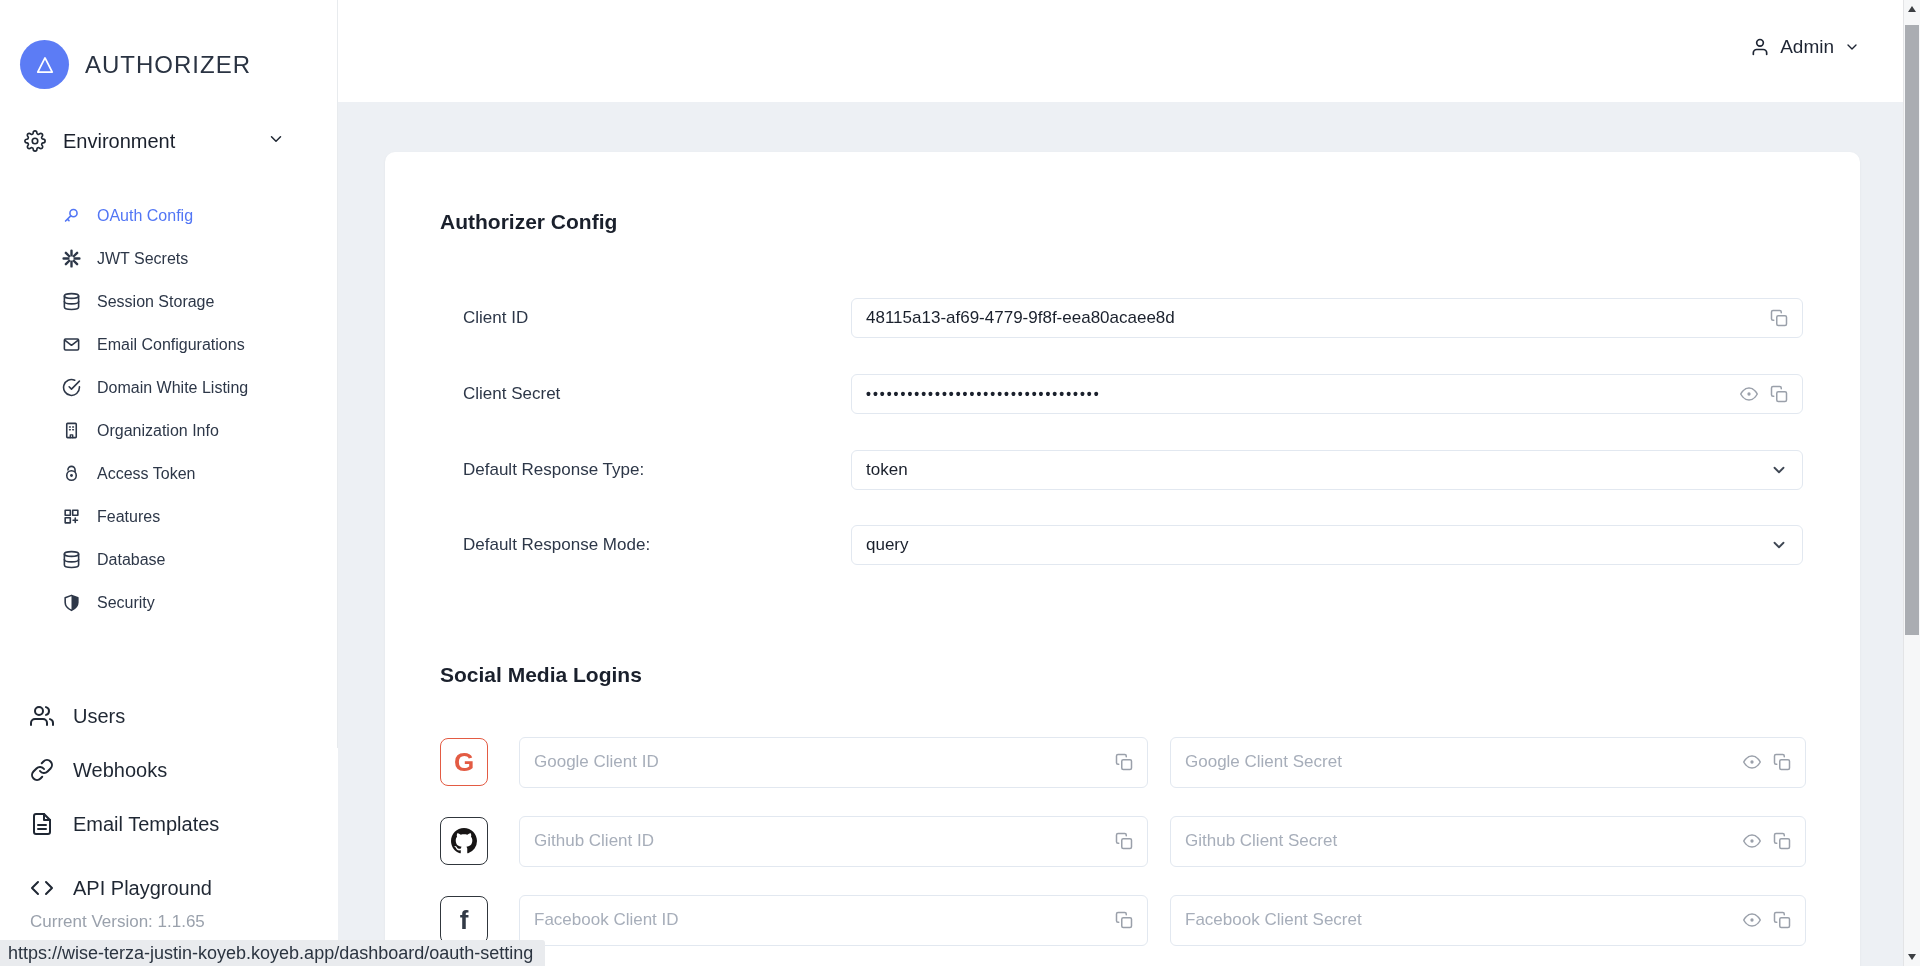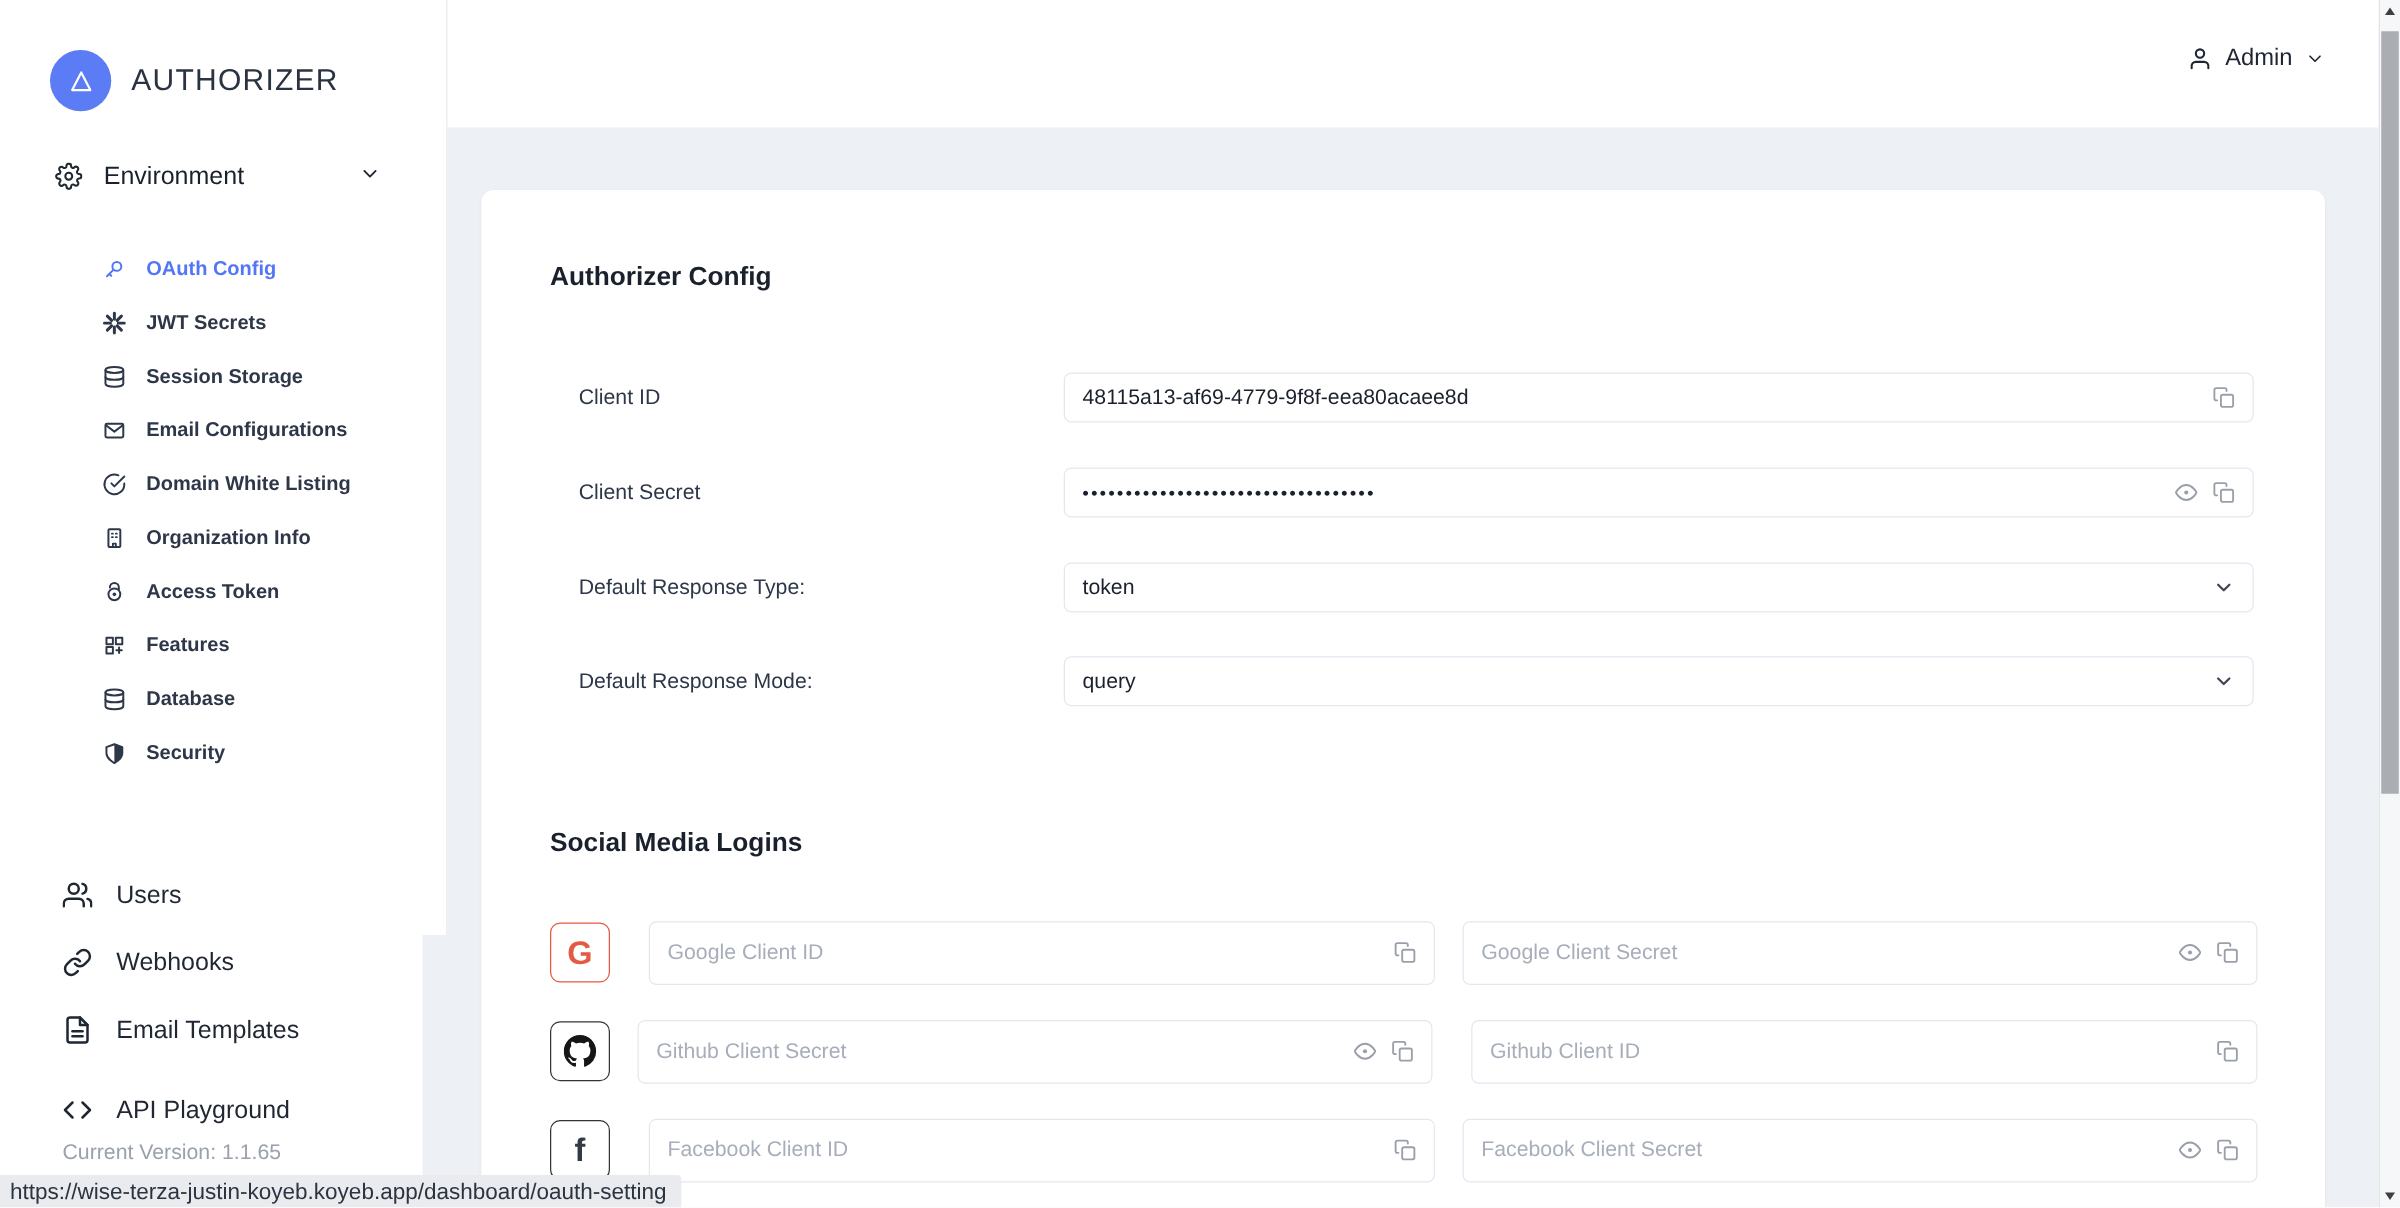--- a/index.html
+++ b/index.html
@@ -2,33 +2,33 @@
 <html><head>
 <meta charset="utf-8">
 <style>
   * { margin:0; padding:0; box-sizing:border-box; }
   html,body { width:1920px; height:966px; overflow:hidden; background:#fff;
     font-family:"Liberation Sans", sans-serif; }
   .app { position:relative; width:1920px; height:966px; }
 
   
   .sidebar { position:absolute; left:0; top:0; width:338px; height:748px;
-    background:#fff; border-right:1px solid #e8ebee; z-index:5;margin-left:20px; }
+    background:#fff; border-right:1px solid #e8ebee; z-index:5; }
   .logo-row { position:absolute; left:20px; top:40px; display:flex; align-items:center; gap:16px; cursor:pointer; }
   .logo-circle { width:49px; height:49px; border-radius:50%; background:#5c7cf5;
     display:flex; align-items:center; justify-content:center; }
   .brand-text { font-size:24px; font-weight:500; letter-spacing:1px; color:#2a3342; }
 
   .env-row { position:absolute; left:24px; right:52px; top:130px; display:flex; cursor:pointer; }
   .env-row .lbl { margin-left:17px; font-size:20px; color:#1a202c; }
   .env-row .chev { margin-left:auto; color:#1f2733; }
 
   .subnav { position:absolute; left:0; right:0; top:194px; }
   .subitem { height:43px; display:flex; align-items:center; padding-left:62px; gap:16px;
-    font-size:16px; color:#2d3748; cursor:pointer;font-weight:bold; }
+    font-size:16px; color:#2d3748; cursor:pointer; }
   .subitem .sic { display:flex; color:#2d3748; }
   .subitem.active, .subitem.active .sic { color:#5276f5; }
 
   .mainnav { position:absolute; left:0; right:0; top:689px; }
   .mainitem { height:54px; display:flex; align-items:center; padding-left:30px; gap:19px;
     font-size:20px; color:#1f2733; cursor:pointer; }
   .mainitem:last-child { margin-top:10px; }
   .mainitem .mic { display:flex; color:#1f2733; }
 
   .version { position:absolute; left:30px; top:912px; font-size:17px; color:#9aa1ac; }
@@ -372,47 +372,47 @@
           </span>
         </div>
       </div>
 
       <div class="prow" style="top:665px">
         <div class="pbox">
           <svg width="26" height="26" viewBox="0 0 16 16">
               <path fill="#171515" d="M8 0C3.58 0 0 3.58 0 8c0 3.54 2.29 6.53 5.47 7.59.4.07.55-.17.55-.38 0-.19-.01-.82-.01-1.49-2.01.37-2.53-.49-2.69-.94-.09-.23-.48-.94-.82-1.13-.28-.15-.68-.52-.01-.53.63-.01 1.08.58 1.23.82.72 1.21 1.87.87 2.33.66.07-.52.28-.87.51-1.07-1.78-.2-3.64-.89-3.64-3.95 0-.87.31-1.59.82-2.15-.08-.2-.36-1.02.08-2.12 0 0 .67-.21 2.2.82.64-.18 1.32-.27 2-.27s1.36.09 2 .27c1.53-1.04 2.2-.82 2.2-.82.44 1.1.16 1.92.08 2.12.51.56.82 1.27.82 2.15 0 3.07-1.87 3.75-3.65 3.95.29.25.54.73.54 1.48 0 1.07-.01 1.93-.01 2.2 0 .21.15.46.55.38A8.01 8.01 0 0 0 16 8c0-4.42-3.58-8-8-8z"></path>
             </svg>
         </div>
+        <div class="pinput idw">
+          <input type="text" placeholder="Github Client ID" style="">
+          <span class="ficons">
+              <span class="g-ic">
+                <svg class="ic" width="18" height="18" viewBox="0 0 24 24">
+                  <rect x="9" y="9" width="13" height="13" rx="2"></rect>
+                  <path d="M5 15H4a2 2 0 0 1-2-2V4a2 2 0 0 1 2-2h9a2 2 0 0 1 2 2v1"></path>
+                </svg>
+              </span>
+            </span>
+        </div>
         <div class="pinput secw">
           <input type="text" placeholder="Github Client Secret" style="">
           <span class="ficons">
             <span class="g-ic">
                 <svg class="ic" width="18" height="18" viewBox="0 0 24 24">
                   <path d="M1 12s4-8 11-8 11 8 11 8-4 8-11 8-11-8-11-8z"></path>
                   <circle cx="12" cy="12" r="2.2" fill="currentColor" stroke="none"></circle>
                 </svg>
               </span>
             <span class="g-ic">
                 <svg class="ic" width="18" height="18" viewBox="0 0 24 24">
                   <rect x="9" y="9" width="13" height="13" rx="2"></rect>
                   <path d="M5 15H4a2 2 0 0 1-2-2V4a2 2 0 0 1 2-2h9a2 2 0 0 1 2 2v1"></path>
                 </svg>
               </span>
           </span>
-        </div>
-        <div class="pinput idw">
-          <input type="text" placeholder="Github Client ID" style="">
-          <span class="ficons">
-              <span class="g-ic">
-                <svg class="ic" width="18" height="18" viewBox="0 0 24 24">
-                  <rect x="9" y="9" width="13" height="13" rx="2"></rect>
-                  <path d="M5 15H4a2 2 0 0 1-2-2V4a2 2 0 0 1 2-2h9a2 2 0 0 1 2 2v1"></path>
-                </svg>
-              </span>
-            </span>
         </div>
       </div>
 
       <div class="prow" style="top:744px">
         <div class="pbox">
             <span class="glyph-f">f</span>
           </div>
         <div class="pinput idw">
           <input type="text" placeholder="Facebook Client ID" style="">
           <span class="ficons">

